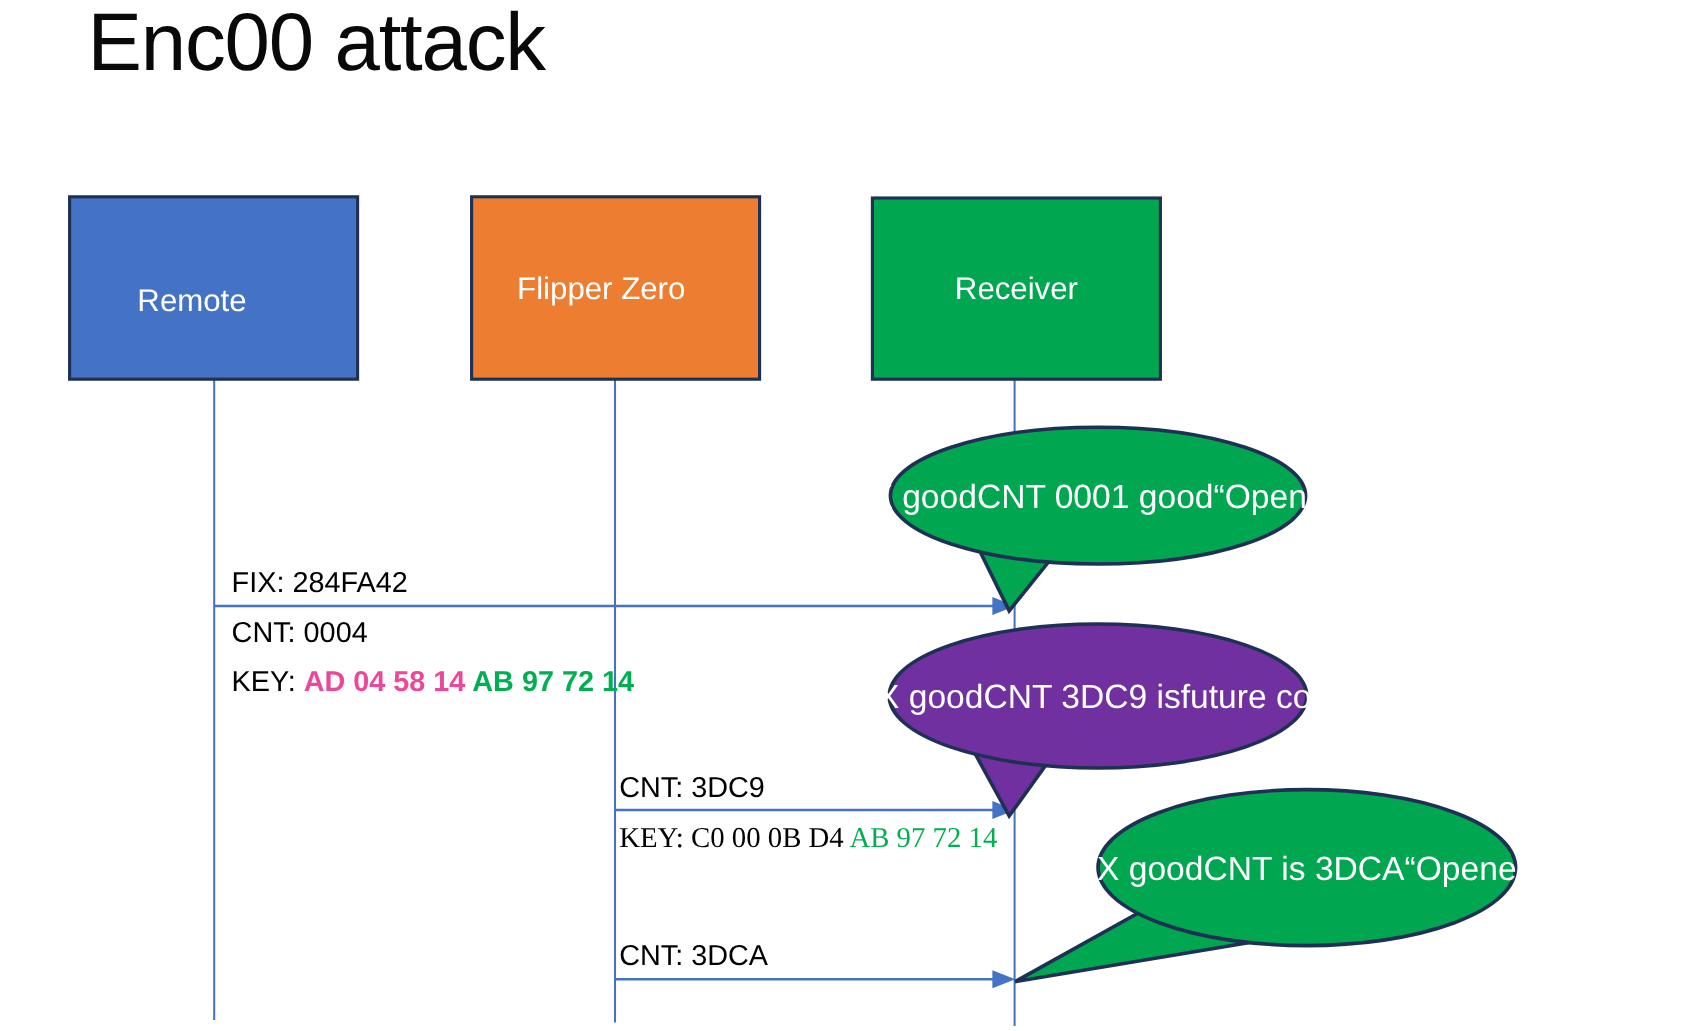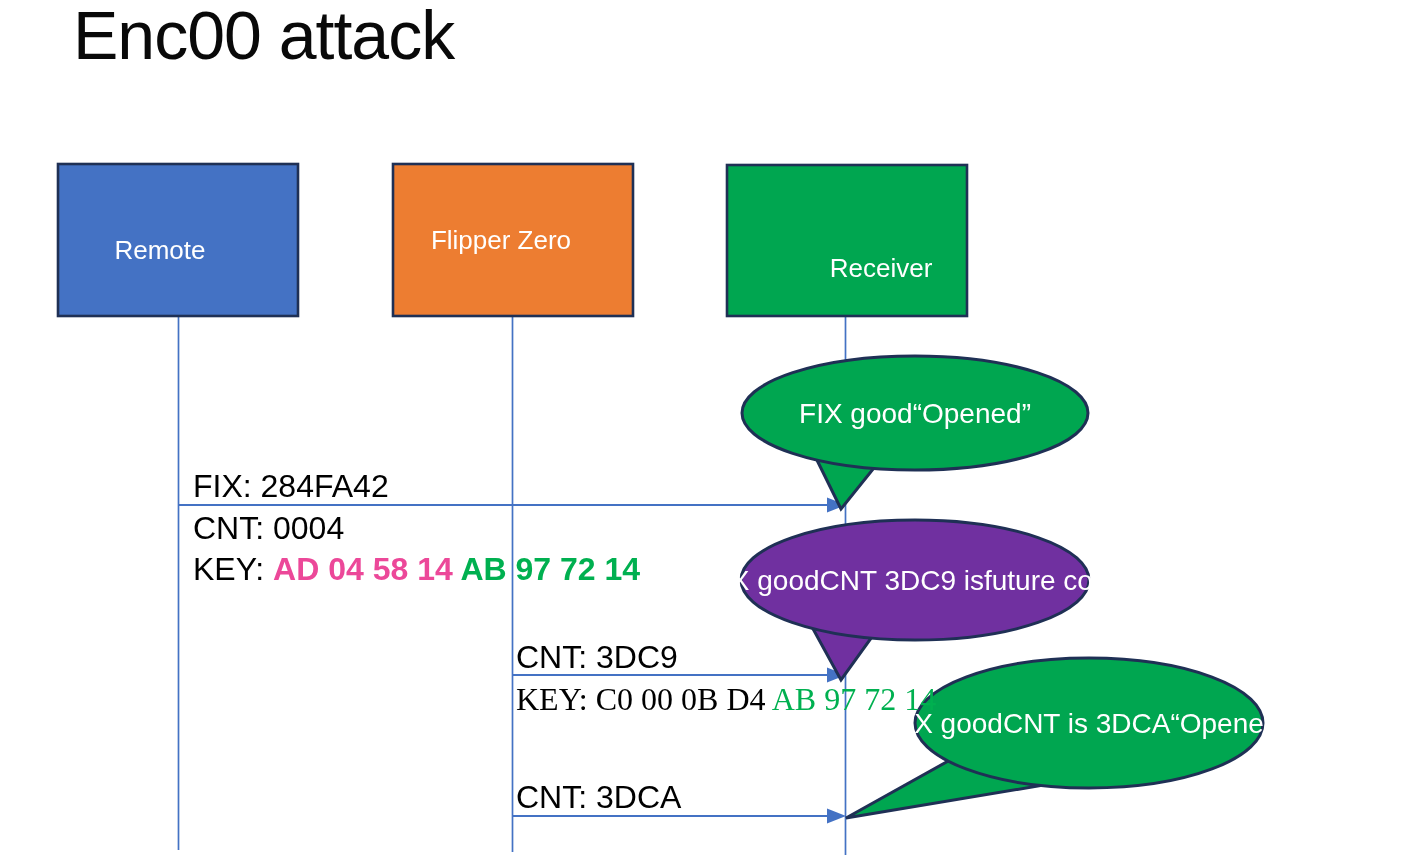--- a/index.html
+++ b/index.html
@@ -22,21 +22,21 @@
   .shape  { stroke:#1F3055; }
   .actor-rect { stroke-width:2.6px; }
   .bubble { stroke-width:3px; }
   .tail   { stroke-width:3px; }
 
   .actor-label {
     position:absolute; display:flex; align-items:center; justify-content:center;
     color:#ffffff; font-size:26px; text-align:center; white-space:nowrap;
   }
   .msg-line {
-    position:absolute; font-size:32px; color:#000000;
+    position:absolute; font-size:24px; color:#000000;
     line-height:34px; white-space:nowrap;
   }
   .key-red   { color:#ec4899; font-weight:bold; }
   .key-green-bold { color:#00B050; font-weight:bold; }
   .key-green { color:#00B050; }
   .callout-text {
     position:absolute; display:flex; flex-direction:row;
     align-items:center; justify-content:center;
     color:#ffffff; font-size:28px; line-height:40px;
     text-align:center; white-space:nowrap;
@@ -73,33 +73,34 @@
 
     <path class="shape tail" d="M 806 616 L 841 680 L 882 623 Z" fill="#7030A0"></path>
     <ellipse class="shape bubble" cx="915" cy="580" rx="174" ry="60" fill="#7030A0"></ellipse>
 
     <path class="shape tail" d="M 968 750 L 846 818 L 1050 784 Z" fill="#00A650"></path>
     <ellipse class="shape bubble" cx="1089" cy="723" rx="174" ry="65" fill="#00A650"></ellipse>
   </svg>
 
   <div class="actor-label" style="left:40px; top:164px; width:240px; height:172px;">Remote</div>
   <div class="actor-label" style="left:393px; top:164px; width:216px; height:152px;">Flipper Zero</div>
-  <div class="actor-label" style="left:761px; top:165px; width:240px; height:151px;margin-top:28px;">Receiver</div>
+  <div class="actor-label" style="left:727px; top:165px; width:240px; height:151px;">Receiver</div>
 
   <div class="msg-line" style="left:193px; top:469px;">FIX: 284FA42</div>
   <div class="msg-line" style="left:193px; top:511px;">CNT: 0004</div>
   <div class="msg-line" style="left:193px; top:552px;"><span>KEY: </span><span class="key-red">AD 04 58 14 </span><span class="key-green-bold">AB 97 72 14</span></div>
 
   <div class="msg-line" style="left:516px; top:640px;">CNT: 3DC9</div>
   <div class="msg-line" style="left:516px; top:682px;font-family:Liberation Serif, serif;"><span>KEY: </span><span>C0 00 0B D4 </span><span class="key-green">AB 97 72 14</span></div>
 
   <div class="msg-line" style="left:516px; top:780px;">CNT: 3DCA</div>
 
   <div class="callout-text" style="left:742px; top:356px; width:346px; height:115px;">
     <span>FIX good</span>
+    <span>CNT 0001 good</span>
     <span>“Opened”</span>
   </div>
   <div class="callout-text" style="left:741px; top:521px; width:348px; height:119px;">
     <span>FIX good</span>
     <span>CNT 3DC9 is</span>
     <span>future code</span>
   </div>
   <div class="callout-text" style="left:915px; top:659px; width:348px; height:129px;">
     <span>FIX good</span>
     <span>CNT is 3DCA</span>

